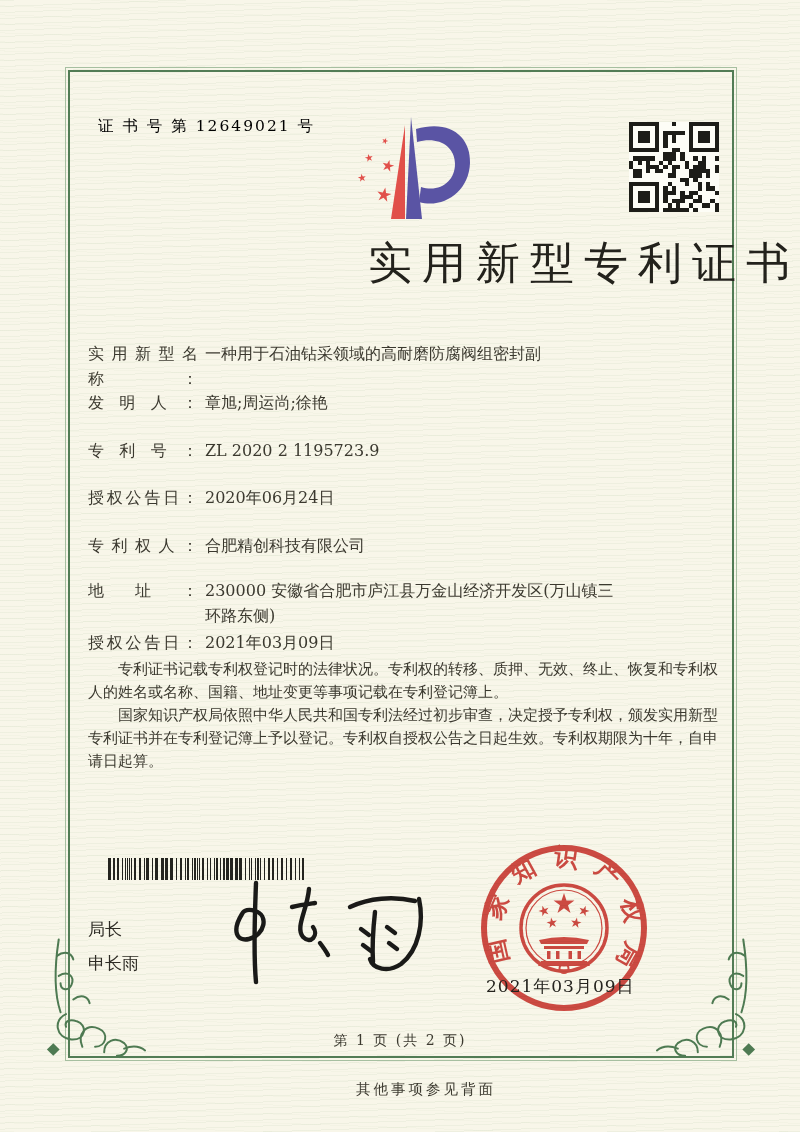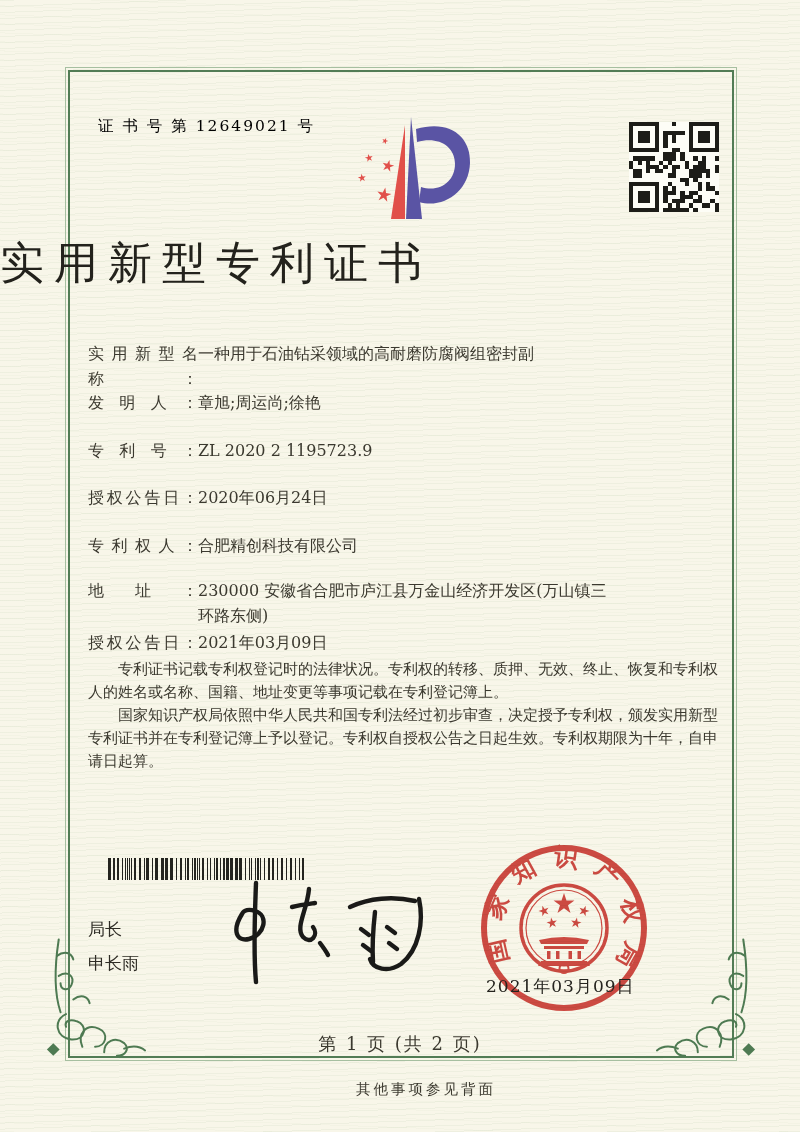--- a/index.html
+++ b/index.html
@@ -23,41 +23,41 @@
   }
   .frame-inner{
     position:absolute;inset:2px;border:2px solid #527c55;box-sizing:border-box;
   }
   .cert-no{
     position:absolute;left:98px;top:116px;font-size:15.5px;letter-spacing:2px;color:#000000;
   }
   .logo{position:absolute;left:338px;top:114px;width:135px;height:120px;}
   .qr{position:absolute;left:629px;top:122px;width:90px;height:90px;}
   .title{
-    position:absolute;left:0;top:234px;width:100%;text-align:left;
+    position:absolute;left:0;top:234px;width:100%;text-align:right;
     font-size:44px;letter-spacing:10px;color:#23221c;font-weight:500;white-space:nowrap;
   }
   .field-row{position:absolute;left:88px;width:650px;font-size:16px;line-height:25px;color:#3b392f;}
   .f-label{display:inline-block;width:110px;text-align:justify;text-align-last:justify;vertical-align:top;}
-  .f-value{display:inline-block;margin-left:0;max-width:430px;vertical-align:top;}
+  .f-value{display:inline-block;margin-left:7px;max-width:430px;vertical-align:top;}
   .pair2{position:absolute;left:302px;top:0;white-space:nowrap;}
   .body-text{
     position:absolute;left:88px;top:658px;width:630px;
     font-size:15px;line-height:23px;color:#3a382e;text-align:justify;
   }
   .body-text p{margin:0;text-indent:2em;}
   .barcode{position:absolute;left:108px;top:858px;width:200px;height:22px;}
   .signer{position:absolute;left:88px;top:912px;font-size:17px;line-height:34px;color:#2e2c25;}
   .signature{position:absolute;left:222px;top:876px;width:215px;height:112px;}
   .seal{position:absolute;left:478px;top:842px;width:172px;height:172px;mix-blend-mode:multiply;opacity:0.94;}
   .seal-date{position:absolute;left:486px;top:975px;font-size:17px;letter-spacing:1px;color:#24231e;white-space:nowrap;}
   .flourish{position:absolute;width:100px;height:135px;}
   .flourish.bl{left:46px;top:932px;}
   .flourish.br{left:656px;top:932px;transform:scaleX(-1);}
-  .page-indicator{position:absolute;left:0;top:1032px;width:100%;text-align:center;font-size:18px;letter-spacing:2px;color:#3b392f;}
+  .page-indicator{position:absolute;left:0;top:1032px;width:100%;text-align:center;font-size:14px;letter-spacing:2px;color:#3b392f;}
   .back-note{position:absolute;left:0;top:1080px;width:100%;text-align:center;font-size:14.5px;letter-spacing:3px;color:#3c3a30;padding-left:26px;}
 </style>
 </head>
 <body>
 
 <div class="waves"></div>
 
 <div class="frame-outer">
   <div class="frame-inner"></div>
 </div>

